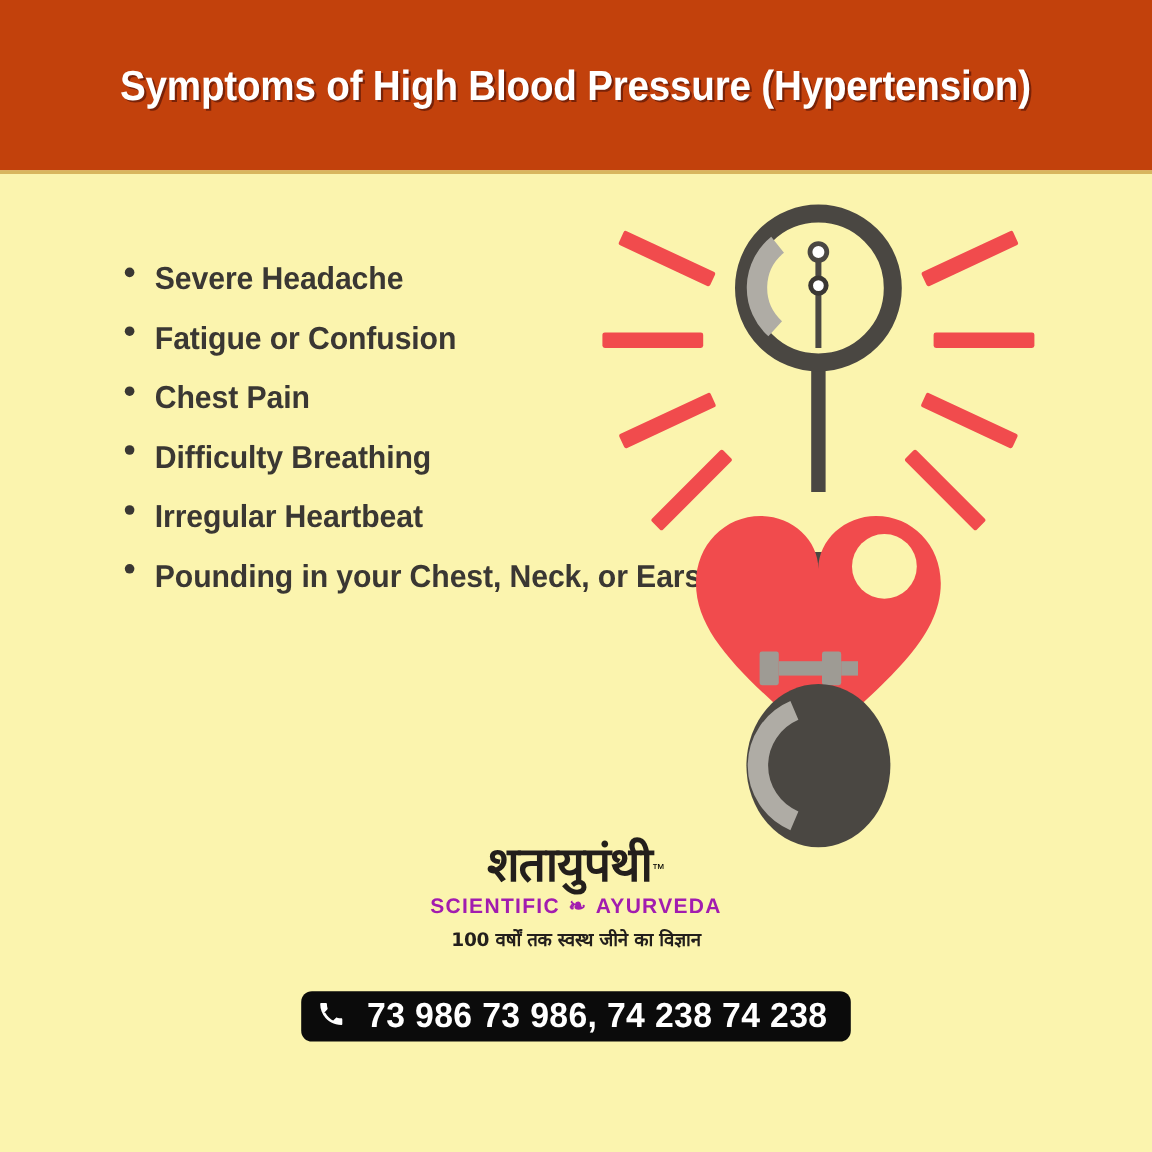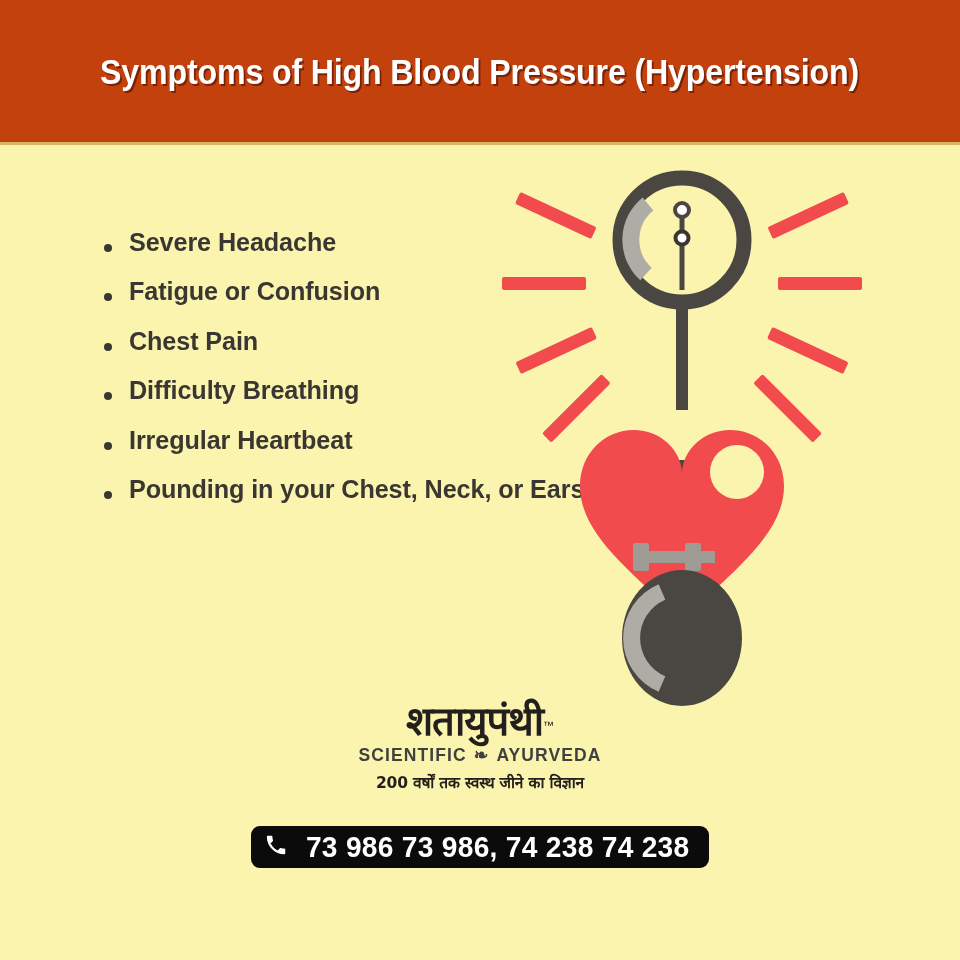--- a/index.html
+++ b/index.html
@@ -52,21 +52,21 @@
     position: absolute;
     left: 104px;
     top: 208px;
     width: 510px;
     list-style: none;
     margin: 0;
     padding: 0;
   }
   .symptom-item {
     display: flex;
-    align-items: flex-end;
+    align-items: center;
     height: 49.5px;
   }
   .symptom-bullet {
     width: 8px;
     height: 8px;
     border-radius: 50%;
     background: #3A3733;
     flex: 0 0 auto;
     margin-right: 17px;
     position: relative;
@@ -115,21 +115,21 @@
     font-weight: normal;
   }
   #brand-subtitle-row {
     display: flex;
     align-items: center;
     justify-content: center;
     gap: 7px;
     margin-top: 3px;
   }
   .brand-subtitle-word {
-    color: #404040;
+    color: #a21caf;
     font-family: "Liberation Sans Narrow", "Liberation Sans", sans-serif;
     font-size: 17.5px;
     font-weight: bold;
     letter-spacing: 1.1px;
   }
   #brand-tagline {
     color: #231F1C;
     font-family: "DejaVu Sans", sans-serif;
     font-size: 15.5px;
     font-weight: bold;
@@ -245,21 +245,21 @@
 
 <div id="brand-logo">
   <div id="brand-name-row">
     <span id="brand-name">शतायुपंथी</span><span id="brand-tm">™</span>
   </div>
   <div id="brand-subtitle-row">
     <span class="brand-subtitle-word">SCIENTIFIC</span>
     <span class="brand-subtitle-word">❧</span>
     <span class="brand-subtitle-word">AYURVEDA</span>
   </div>
-  <div id="brand-tagline">200 वर्षों तक स्वस्थ जीने का विज्ञान</div>
+  <div id="brand-tagline">100 वर्षों तक स्वस्थ जीने का विज्ञान</div>
 </div>
 
 <div id="phone-bar">
   <span>
     <svg width="22" height="22" viewBox="0 0 24 24" fill="#FFFFFF">
       <path d="M6.6 10.8c1.6 3.1 4.1 5.6 7.2 7.2l2.4-2.4c.3-.3.7-.4 1.1-.3 1.2.4 2.5.6 3.8.6.6 0 1 .4 1 1V21c0 .6-.4 1-1 1C10.6 22 2 13.4 2 2.9c0-.6.4-1 1-1h4.1c.6 0 1 .4 1 1 0 1.3.2 2.6.6 3.8.1.4 0 .8-.3 1.1l-2.8 3z"></path>
     </svg>
   </span>
   <span id="phone-number">73 986 73 986, 74 238 74 238</span>
 </div>

